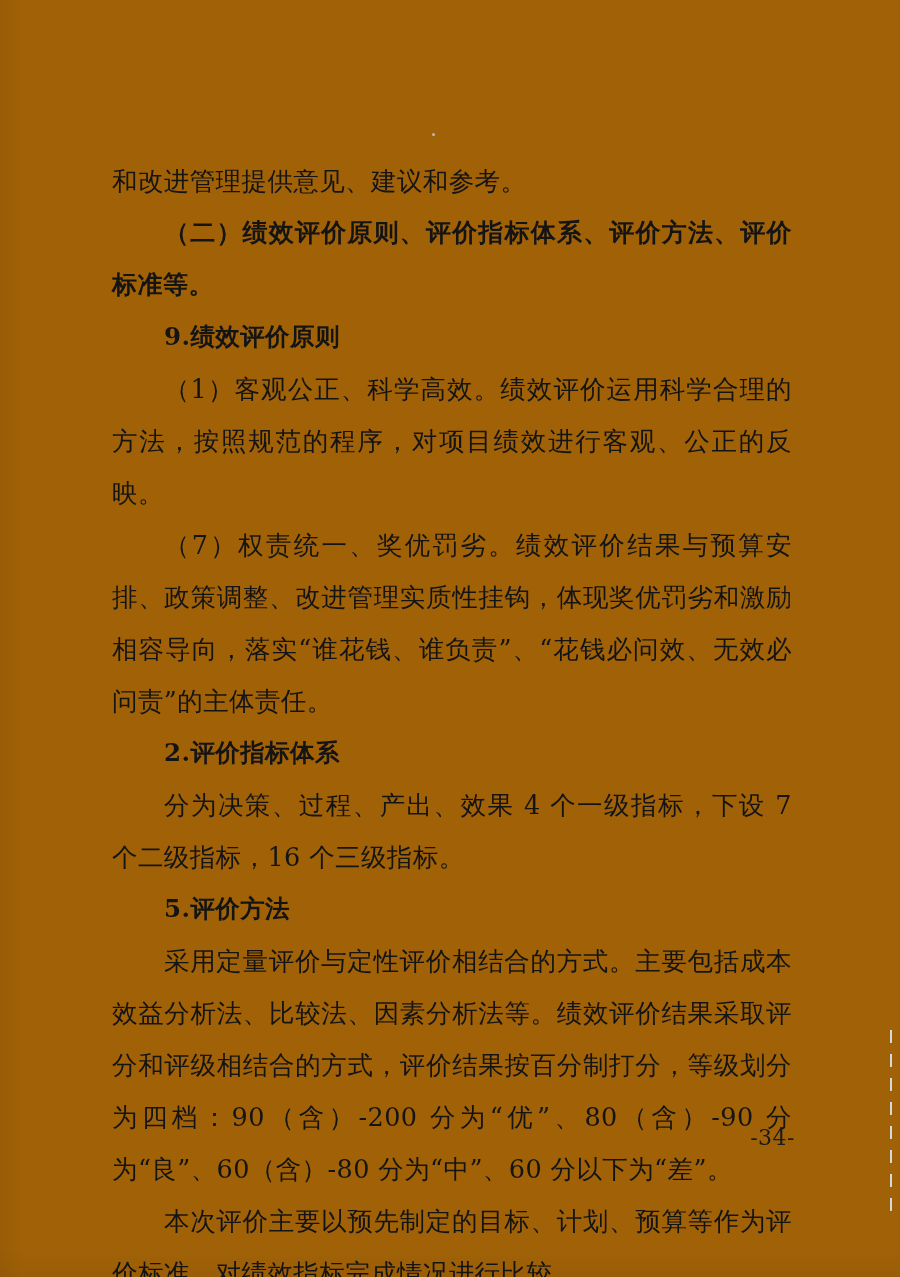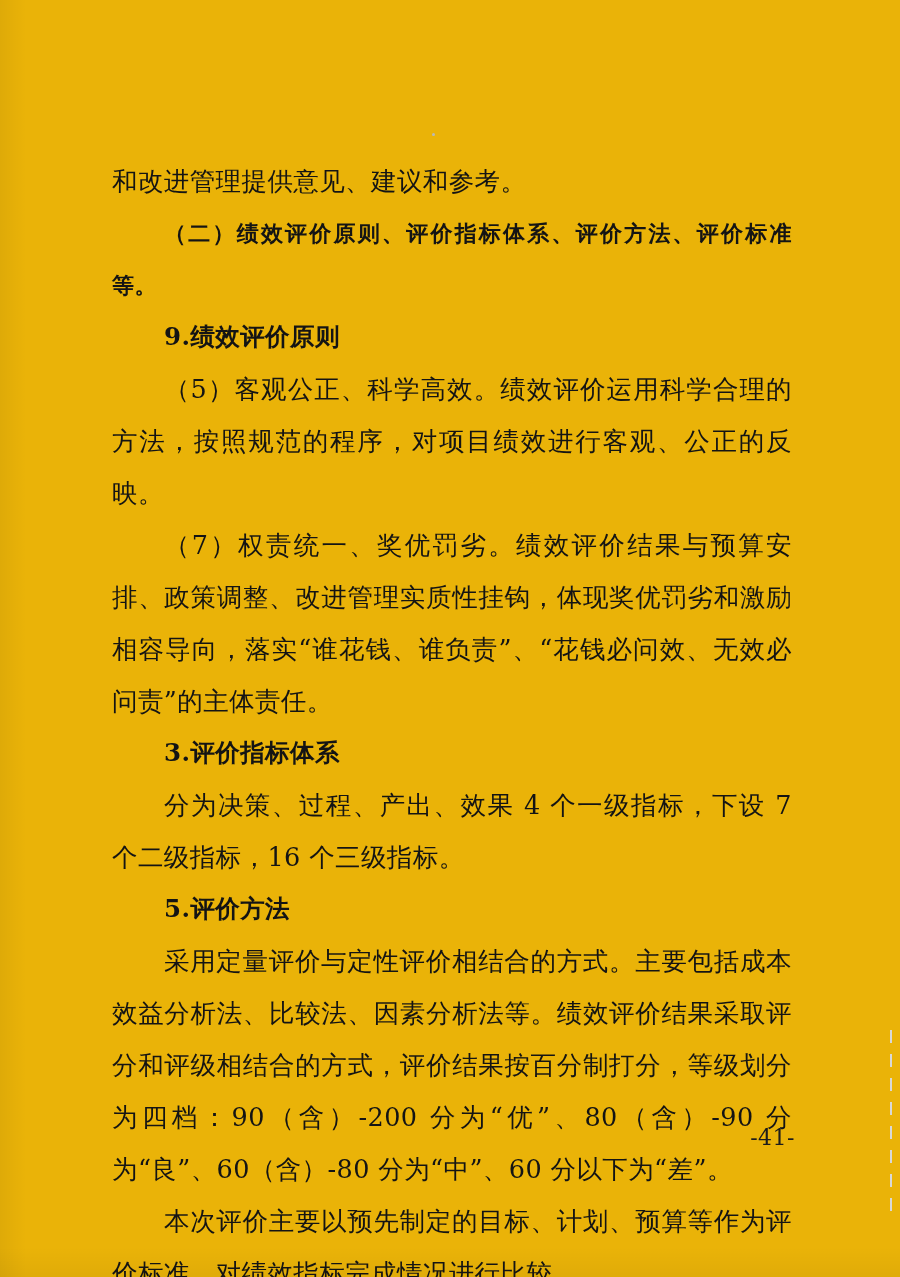--- a/index.html
+++ b/index.html
@@ -11,21 +11,21 @@
     width: 900px;
     height: 1277px;
     position: relative;
     font-family: "DejaVu Serif", "Liberation Serif", serif;
     color: #141414;
     overflow: hidden;
   }
   .page {
     position: absolute;
     inset: 0;
-    background: #eab308;
+    background: #a16207;
   }
   .content {
     position: absolute;
     left: 112px;
     top: 155px;
     width: 680px;
   }
   .para {
     font-size: 25.5px;
     line-height: 52px;
@@ -34,21 +34,21 @@
     text-justify: inter-ideograph;
     margin: 0;
     font-family: "DejaVu Serif", "Liberation Serif", serif;
   }
   .indent {
     text-indent: 52px;
   }
   .heading {
     font-weight: bold;
     text-indent: 52px;
-    font-size: 22px;
+    font-size: 25px;
     letter-spacing: 0.5px;
   }
   .subheading {
     font-weight: bold;
     text-indent: 52px;
     font-size: 24.5px;
   }
   .page-number {
     position: absolute;
     right: 105px;
@@ -108,38 +108,38 @@
   <div class="dot-top"></div>
 
   <div class="content">
 
     <p class="para">和改进管理提供意见、建议和参考。</p>
 
     <p class="para heading">（二）绩效评价原则、评价指标体系、评价方法、评价标准等。</p>
 
     <p class="para subheading">9.绩效评价原则</p>
 
-    <p class="para indent">（5）客观公正、科学高效。绩效评价运用科学合理的方法，按照规范的程序，对项目绩效进行客观、公正的反映。</p>
+    <p class="para indent">（1）客观公正、科学高效。绩效评价运用科学合理的方法，按照规范的程序，对项目绩效进行客观、公正的反映。</p>
 
     <p class="para indent">（7）权责统一、奖优罚劣。绩效评价结果与预算安排、政策调整、改进管理实质性挂钩，体现奖优罚劣和激励相容导向，落实“谁花钱、谁负责”、“花钱必问效、无效必问责”的主体责任。</p>
 
-    <p class="para subheading">3.评价指标体系</p>
+    <p class="para subheading">2.评价指标体系</p>
 
     <p class="para indent">分为决策、过程、产出、效果 4 个一级指标，下设 7 个二级指标，16 个三级指标。</p>
 
     <p class="para subheading">5.评价方法</p>
 
     <p class="para indent">采用定量评价与定性评价相结合的方式。主要包括成本效益分析法、比较法、因素分析法等。绩效评价结果采取评分和评级相结合的方式，评价结果按百分制打分，等级划分为四档：90（含）-200 分为“优”、80（含）-90 分为“良”、60（含）-80 分为“中”、60 分以下为“差”。</p>
 
 
     <p class="para indent">本次评价主要以预先制定的目标、计划、预算等作为评价标准，对绩效指标完成情况进行比较。</p>
 
   </div>
 
-  <div class="page-number">-41-</div>
+  <div class="page-number">-34-</div>
 
   <div class="edge-marks">
     <span></span>
       <span></span>
       <span></span>
       <span></span>
     <span></span>
       <span></span>
       <span></span>
       <span></span>

